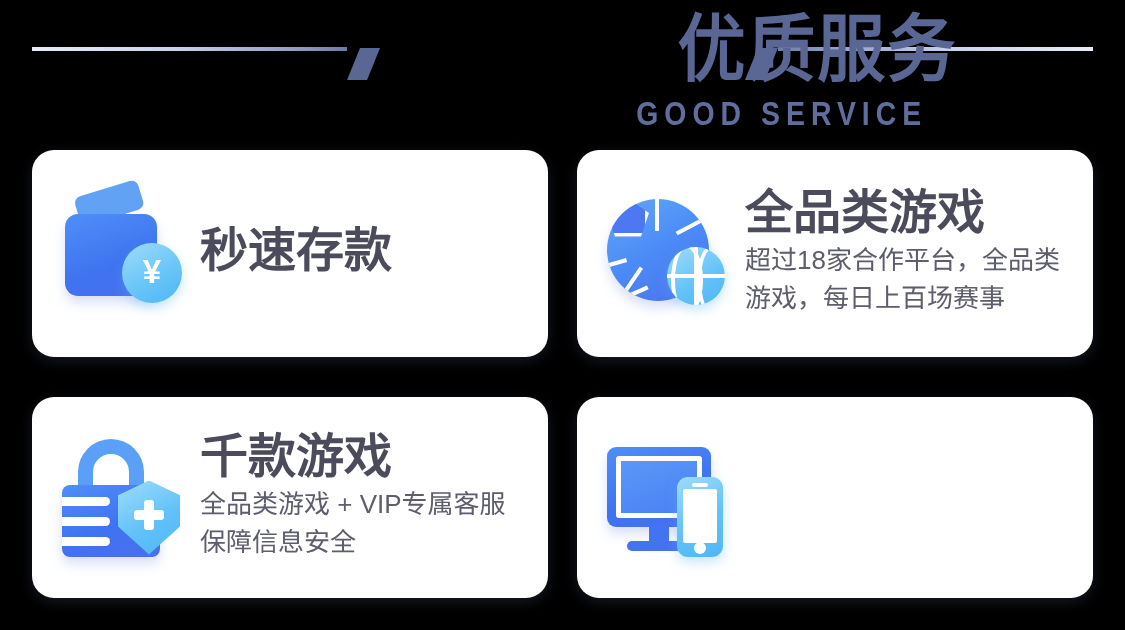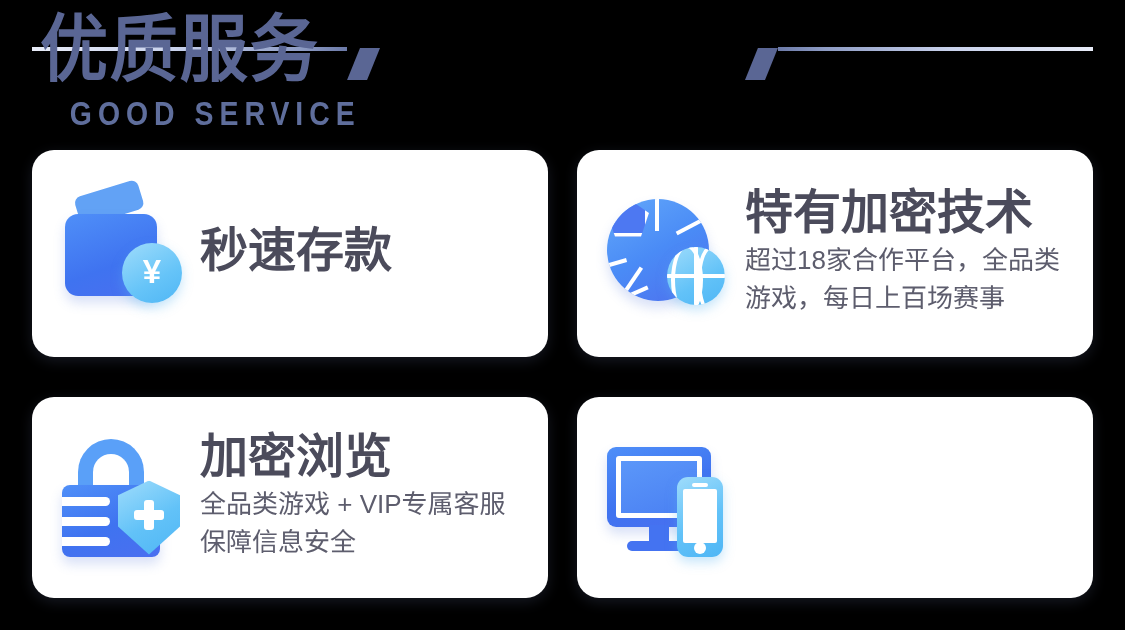--- a/index.html
+++ b/index.html
@@ -67,21 +67,21 @@
     left: 0px;
     transform: skewX(-22deg);
     transform-origin: bottom left;
   }
 
   .title-wrap {
     position: absolute;
     left: 0;
     top: 0;
     width: 997px;
-    text-align: left;
+    text-align: right;
   }
   .title-cn {
     margin: 0;
     padding-top: 4px;
     font-size: 74px;
     line-height: 92px;
     font-weight: bold;
     color: #5a6694;
     letter-spacing: 2px;
     transform: scaleX(0.92);
@@ -421,41 +421,41 @@
         </div>
         <div class="basket">
           <div class="b-line b-v"></div>
           <div class="b-line b-h"></div>
           <div class="b-line b-c1"></div>
           <div class="b-line b-c2"></div>
         </div>
       </div>
     </div>
     <div class="card-text">
-      <p class="card-title">特有加密技术</p>
+      <p class="card-title">全品类游戏</p>
       <p class="card-desc">超过18家合作平台，全品类游戏，每日上百场赛事</p>
     </div>
   </div>
 
   <div class="card">
     <div class="card-icon">
       <div class="ico-lock">
         <div class="lock-shackle"></div>
         <div class="lock-body">
           <div class="lock-slot ls1"></div>
           <div class="lock-slot ls2"></div>
           <div class="lock-slot ls3"></div>
         </div>
         <div class="shield">
           <div class="shield-cross"></div>
         </div>
       </div>
     </div>
     <div class="card-text">
-      <p class="card-title">加密浏览</p>
+      <p class="card-title">千款游戏</p>
       <p class="card-desc">全品类游戏 + VIP专属客服保障信息安全</p>
     </div>
   </div>
 
   <div class="card">
     <div class="card-icon">
       <div class="ico-devices">
         <div class="monitor">
           <div class="monitor-screen"></div>
         </div>

